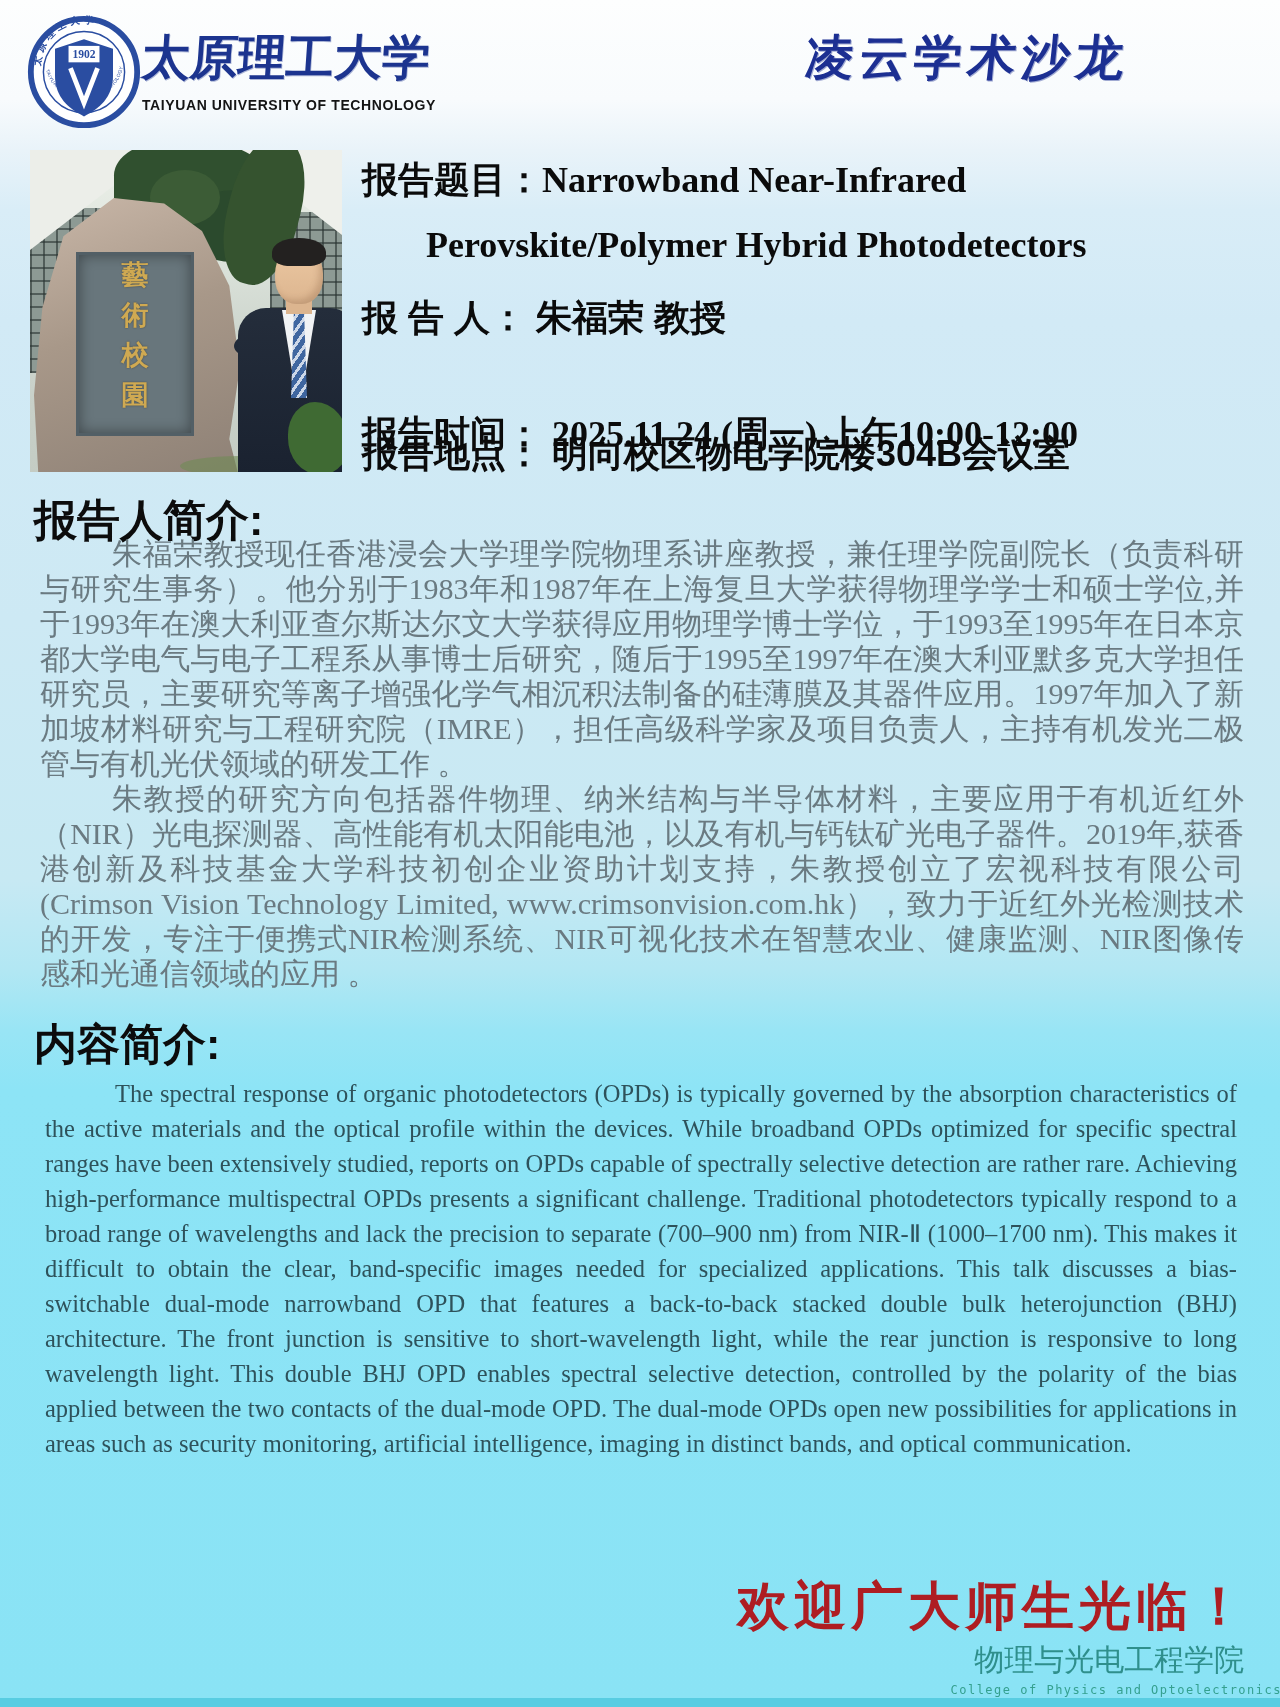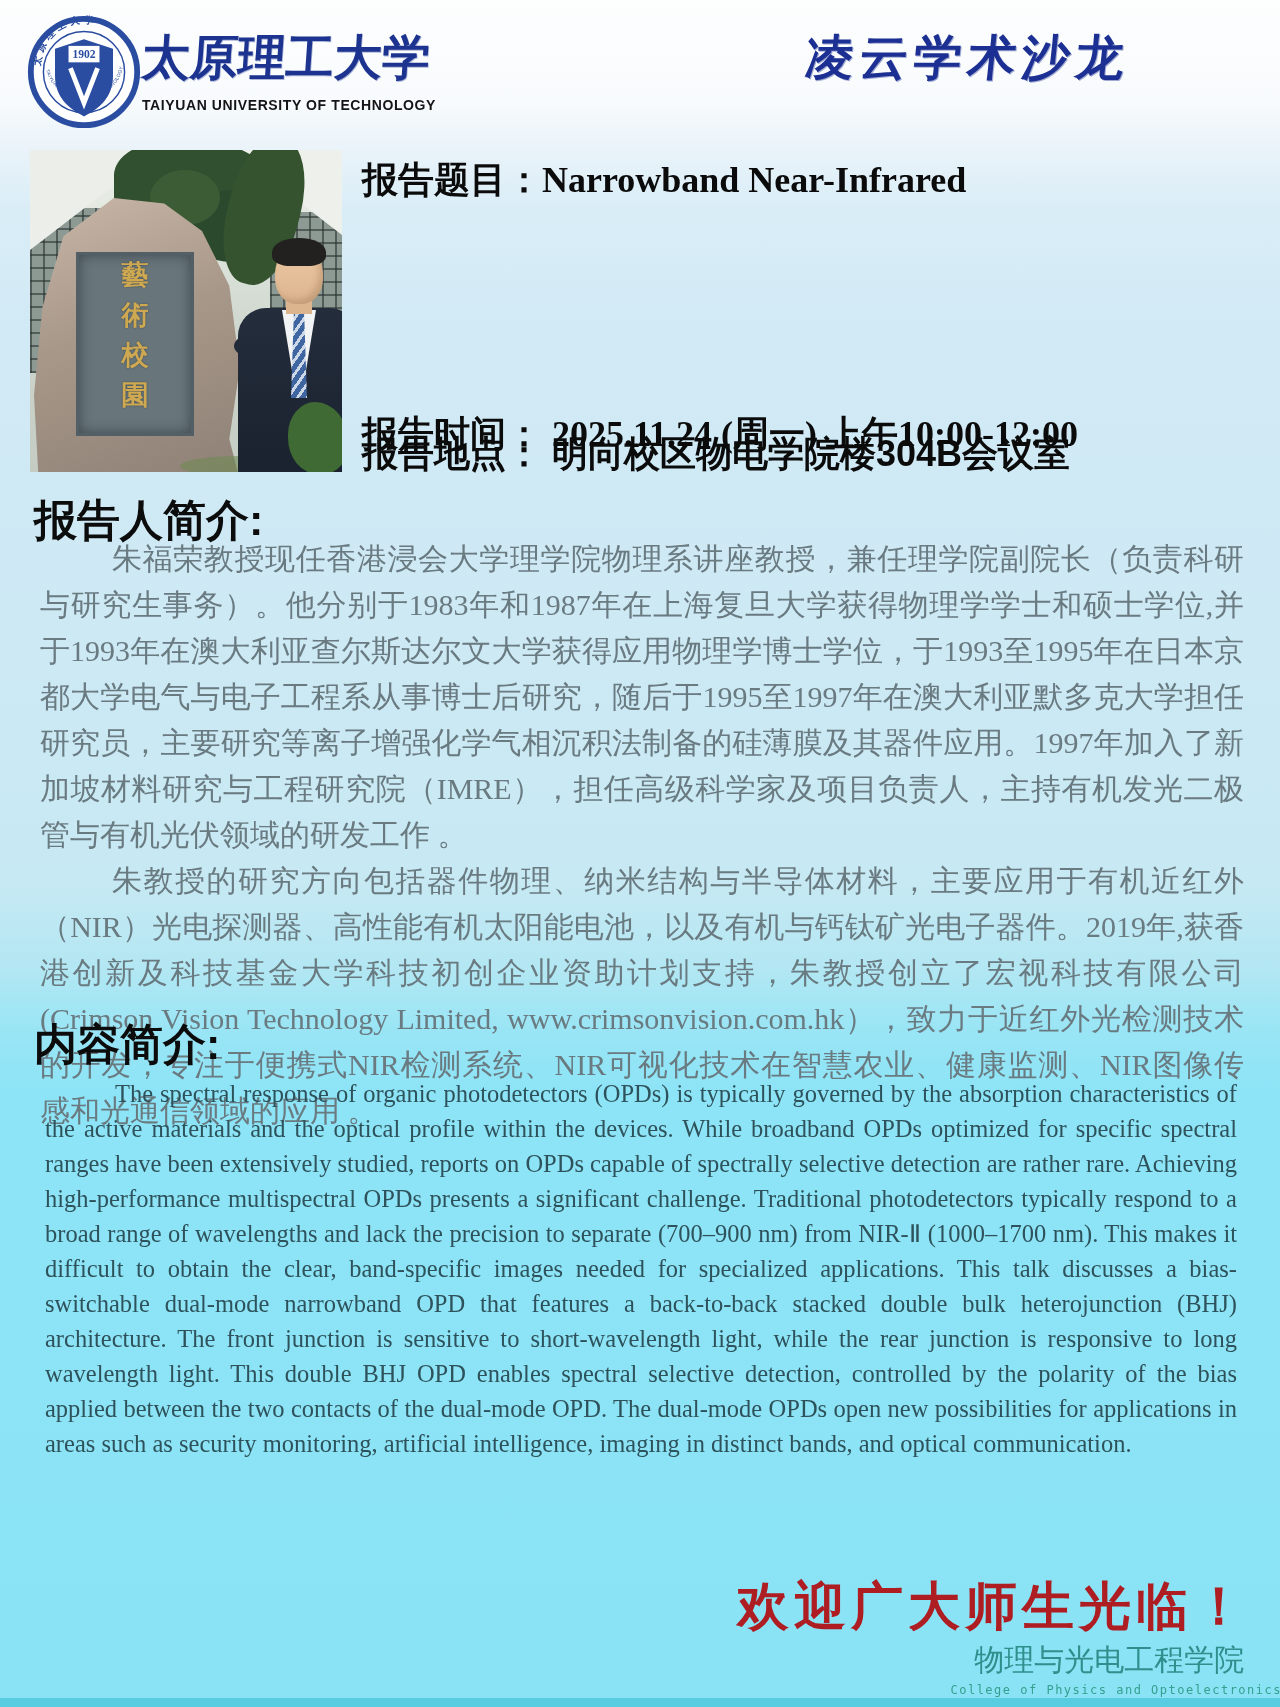--- a/index.html
+++ b/index.html
@@ -77,21 +77,21 @@
   
   .info-line{left:362px;white-space:nowrap;color:#0b0b0b;}
   .zh-b{font-family:"Liberation Sans","DejaVu Sans",sans-serif;font-weight:bold;font-size:36px;}
   .en-b{font-family:"Liberation Serif",serif;font-weight:bold;font-size:36px;}
   .l1{top:156px;} .l2{top:224px;padding-left:64px;} .l3{top:294px;} .l4{top:362px;margin-top:48px;} .l5{top:430px;}
 
   
   .sec-head{left:34px;font-family:"Liberation Sans","DejaVu Sans",sans-serif;
     font-weight:bold;font-size:43px;color:#0c0c0c;white-space:nowrap;}
   .bio-head{top:482px;margin-top:10px;} .abs-head{top:1016px;}
-  .bio-text{left:40px;top:536px;width:1204px;font-size:30px;line-height:46px;
+  .bio-text{left:40px;top:536px;width:1204px;font-size:30px;line-height:35px;
     color:#6a7a81;text-align:justify;}
   .bio-text p{margin:0;text-indent:72px;}
   .abstract-text{left:45px;top:1076px;width:1192px;font-size:24.5px;line-height:35px;
     color:#2e525b;text-align:justify;text-indent:70px;}
 
   
   .welcome{left:0;top:1572px;width:1250px;text-align:right;
     font-family:"Liberation Sans","DejaVu Sans",sans-serif;font-weight:bold;
     font-size:52px;letter-spacing:5px;color:#ae1d22;}
   .college{right:12px;top:1640px;text-align:right;white-space:nowrap;}
@@ -154,20 +154,26 @@
     <div class="ph-tie"></div>
     <div class="ph-neck"></div>
     <div class="ph-head"></div>
     <div class="ph-hair"></div>
     <div class="ph-bush1"></div>
   </div>
 
   <div class="abs info-line l1">
     <span class="zh-b">报告题目：</span><span class="en-b">Narrowband Near-Infrared</span>
   </div>
+  <div class="abs info-line l2">
+    <span class="en-b">Perovskite/Polymer Hybrid Photodetectors</span>
+  </div>
+  <div class="abs info-line l3">
+    <span class="zh-b">报 告 人： </span><span class="zh-b">朱福荣 教授</span>
+  </div>
   <div class="abs info-line l4">
     <span class="zh-b">报告时间： </span><span class="en-b">2025.11.24 (周一) 上午10:00-12:00</span>
   </div>
   <div class="abs info-line l5">
     <span class="zh-b">报告地点： </span><span class="zh-b">明向校区物电学院楼304B会议室</span>
   </div>
 
   <div class="abs sec-head bio-head">报告人简介:</div>
   <div class="abs bio-text">
     <p>朱福荣教授现任香港浸会大学理学院物理系讲座教授，兼任理学院副院长（负责科研与研究生事务）。他分别于1983年和1987年在上海复旦大学获得物理学学士和硕士学位,并于1993年在澳大利亚查尔斯达尔文大学获得应用物理学博士学位，于1993至1995年在日本京都大学电气与电子工程系从事博士后研究，随后于1995至1997年在澳大利亚默多克大学担任研究员，主要研究等离子增强化学气相沉积法制备的硅薄膜及其器件应用。1997年加入了新加坡材料研究与工程研究院（IMRE），担任高级科学家及项目负责人，主持有机发光二极管与有机光伏领域的研发工作 。</p>

